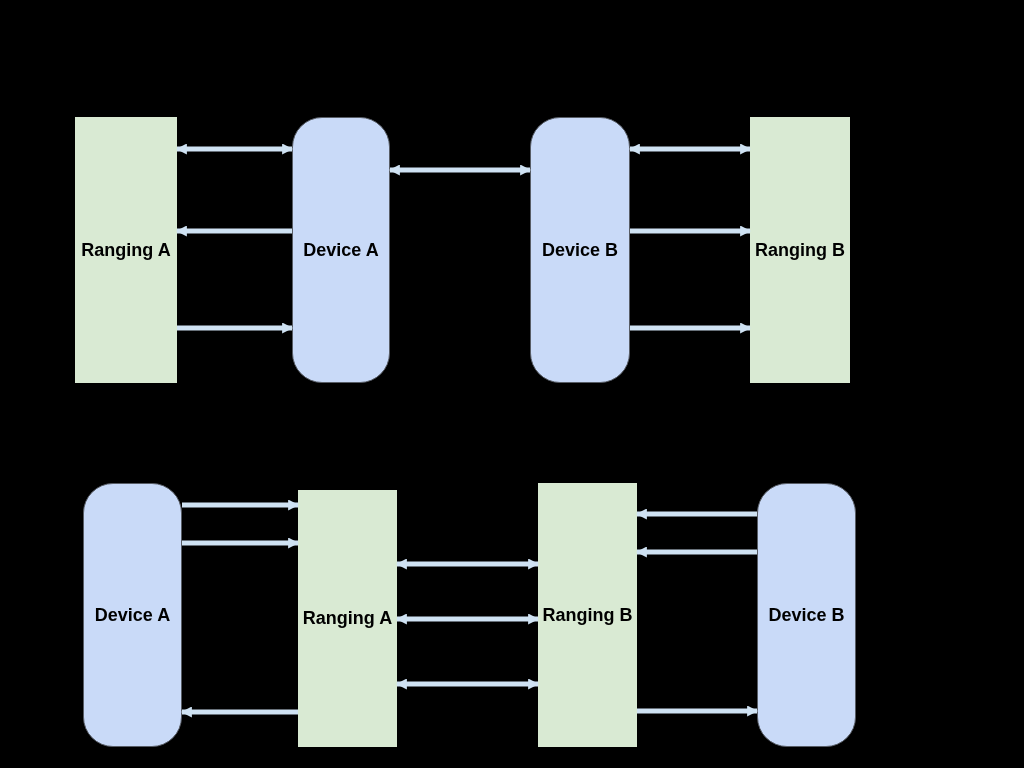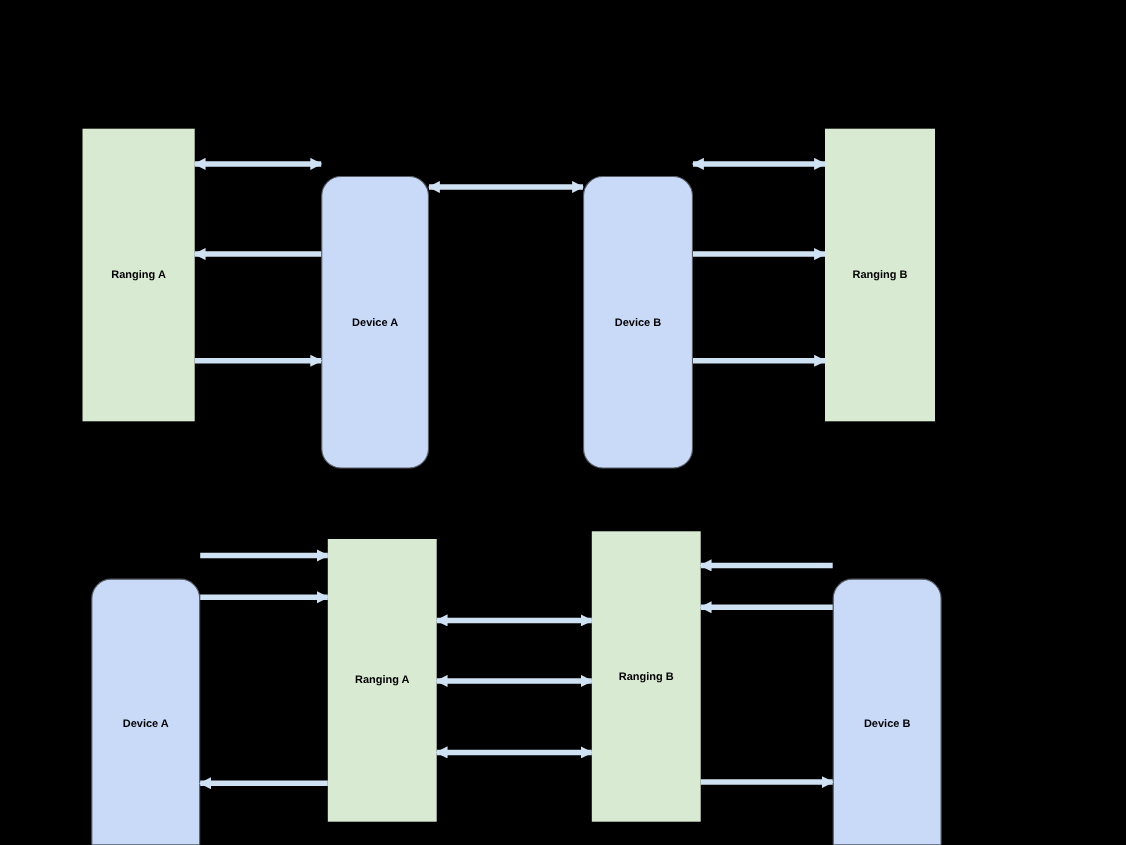--- a/index.html
+++ b/index.html
@@ -27,25 +27,24 @@
     justify-content: center;
     box-sizing: border-box;
     pointer-events: auto;
   }
   .box.ranging {
     background: var(--ranging-fill, #d9ead3);
   }
   .box.device {
     background: var(--device-fill, #c9daf8);
     border: 1px solid var(--device-border, #585d66);
-    border-radius: 18px;
-    margin-top: 43px;
+    border-radius: 30px;
   }
   .box .label {
-    font-size: 10px;
+    font-size: 18px;
     font-weight: 700;
     color: var(--label-color, #000000);
     white-space: nowrap;
   }
   svg.arrow-layer {
     position: absolute;
     inset: 0;
     width: 100%;
     height: 100%;
     pointer-events: none;

